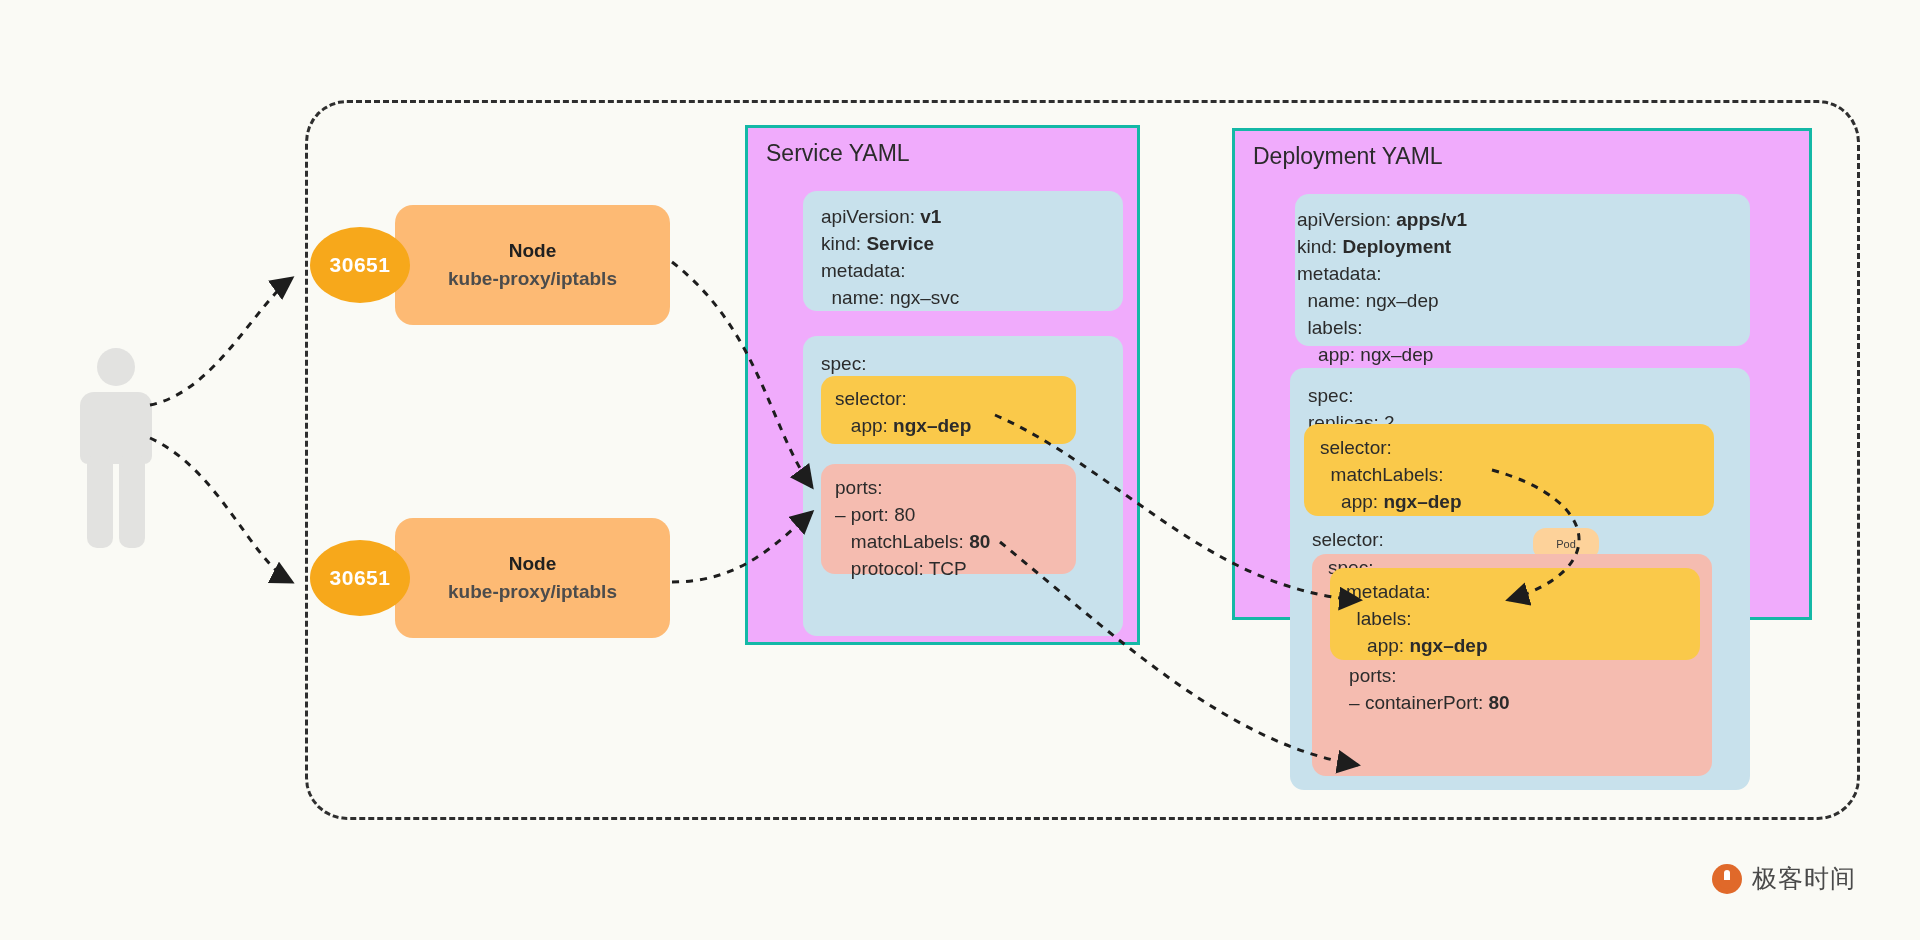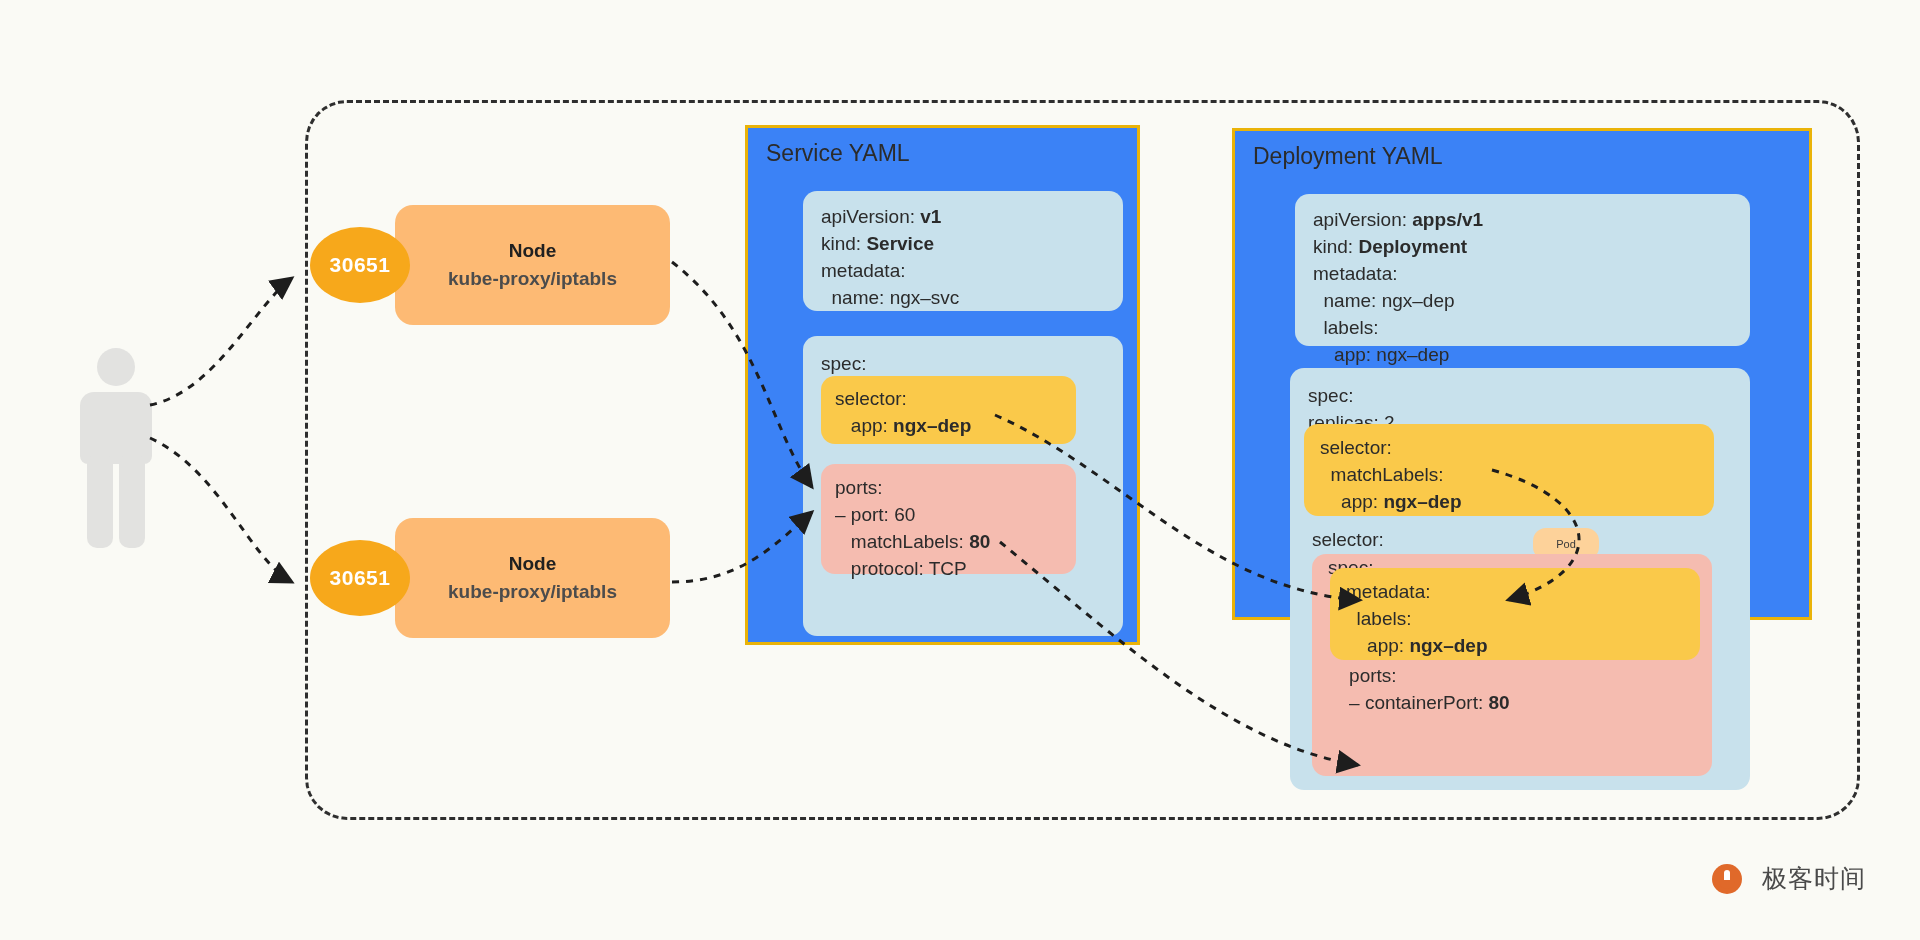--- a/index.html
+++ b/index.html
@@ -111,22 +111,22 @@
   #node-group-1 .node-box { left: 85px; top: 0; width: 275px; height: 120px; }
   #node-group-1 .node-port { left: 0px; top: 22px; }
 
   #node-group-2 { left: 310px; top: 518px; width: 360px; height: 120px; }
   #node-group-2 .node-box { left: 85px; top: 0; width: 275px; height: 120px; }
   #node-group-2 .node-port { left: 0px; top: 22px; }
 
   
   .yaml-panel {
     position: absolute;
-    background: #3b82f6;
-    border: 3px solid #eab308;
+    background: #f0abfc;
+    border: 3px solid #14b8a6;
     box-sizing: border-box;
   }
   .panel-title {
     position: absolute;
     left: 18px;
     top: 12px;
     font-size: 23px;
     color: #2b2b2b;
   }
 
@@ -155,21 +155,21 @@
   }
   .yline b { font-weight: bold; }
 
   
   #svc-head { left: 55px; top: 48px; width: 320px; height: 120px; padding: 12px 0 0 18px; }
   #svc-spec { left: 55px; top: 193px; width: 320px; height: 300px; padding: 14px 0 0 18px; }
   #svc-selector { left: 18px; top: 40px; width: 255px; height: 68px; padding: 9px 0 0 14px; }
   #svc-ports { left: 18px; top: 128px; width: 255px; height: 110px; padding: 10px 0 0 14px; }
 
   
-  #dep-head { left: 60px; top: 48px; width: 455px; height: 152px; padding: 12px 0 0 18px; }
+  #dep-head { left: 60px; top: 48px; width: 455px; height: 152px; padding: 12px 0 0 2px; }
   #dep-spec { left: 55px; top: 222px; width: 460px; height: 422px; padding: 14px 0 0 18px; }
   #dep-selector { left: 14px; top: 56px; width: 410px; height: 92px; padding: 10px 0 0 16px; }
   #dep-template-block { left: 22px; top: 186px; width: 400px; height: 222px; padding: 0; }
   #dep-meta { left: 18px; top: 14px; width: 370px; height: 92px; padding: 10px 0 0 16px; }
   #dep-podspec { left: 18px; top: 110px; width: 370px; height: 110px; padding: 0 0 0 16px; }
   #pod-badge {
     left: 243px; top: 160px;
     width: 66px; height: 32px;
     display: flex; align-items: center; justify-content: center;
     font-size: 11px;
@@ -177,21 +177,21 @@
   }
   #dep-template-label { position: absolute; left: 22px; top: 158px; }
 
   
   #brand-logo {
     position: absolute;
     left: 1712px;
     top: 862px;
     display: flex;
     align-items: center;
-    gap: 20px;
+    gap: 10px;
   }
   #brand-logo .logo-mark {
     width: 30px; height: 30px;
     border-radius: 50%;
     background: #e0692a;
     position: relative;
   }
   #brand-logo .logo-mark::after {
     content: "";
     position: absolute;
@@ -265,21 +265,21 @@
     <div id="svc-spec" class="blk blk-blue">
       <div class="yline">spec:</div>
 
       <div id="svc-selector" class="blk blk-yellow">
         <div class="yline">selector:</div>
         <div class="yline"><span>   app: </span><b>ngx–dep</b></div>
       </div>
 
       <div id="svc-ports" class="blk blk-red">
         <div class="yline">ports:</div>
-        <div class="yline">– port: 60</div>
+        <div class="yline">– port: 80</div>
         <div class="yline"><span>   matchLabels: </span><b>80</b></div>
         <div class="yline">   protocol: TCP</div>
       </div>
     </div>
   </div>
 
   <div id="deployment-panel" class="yaml-panel">
     <div class="panel-title">Deployment YAML</div>
 
     <div id="dep-head" class="blk blk-blue">

